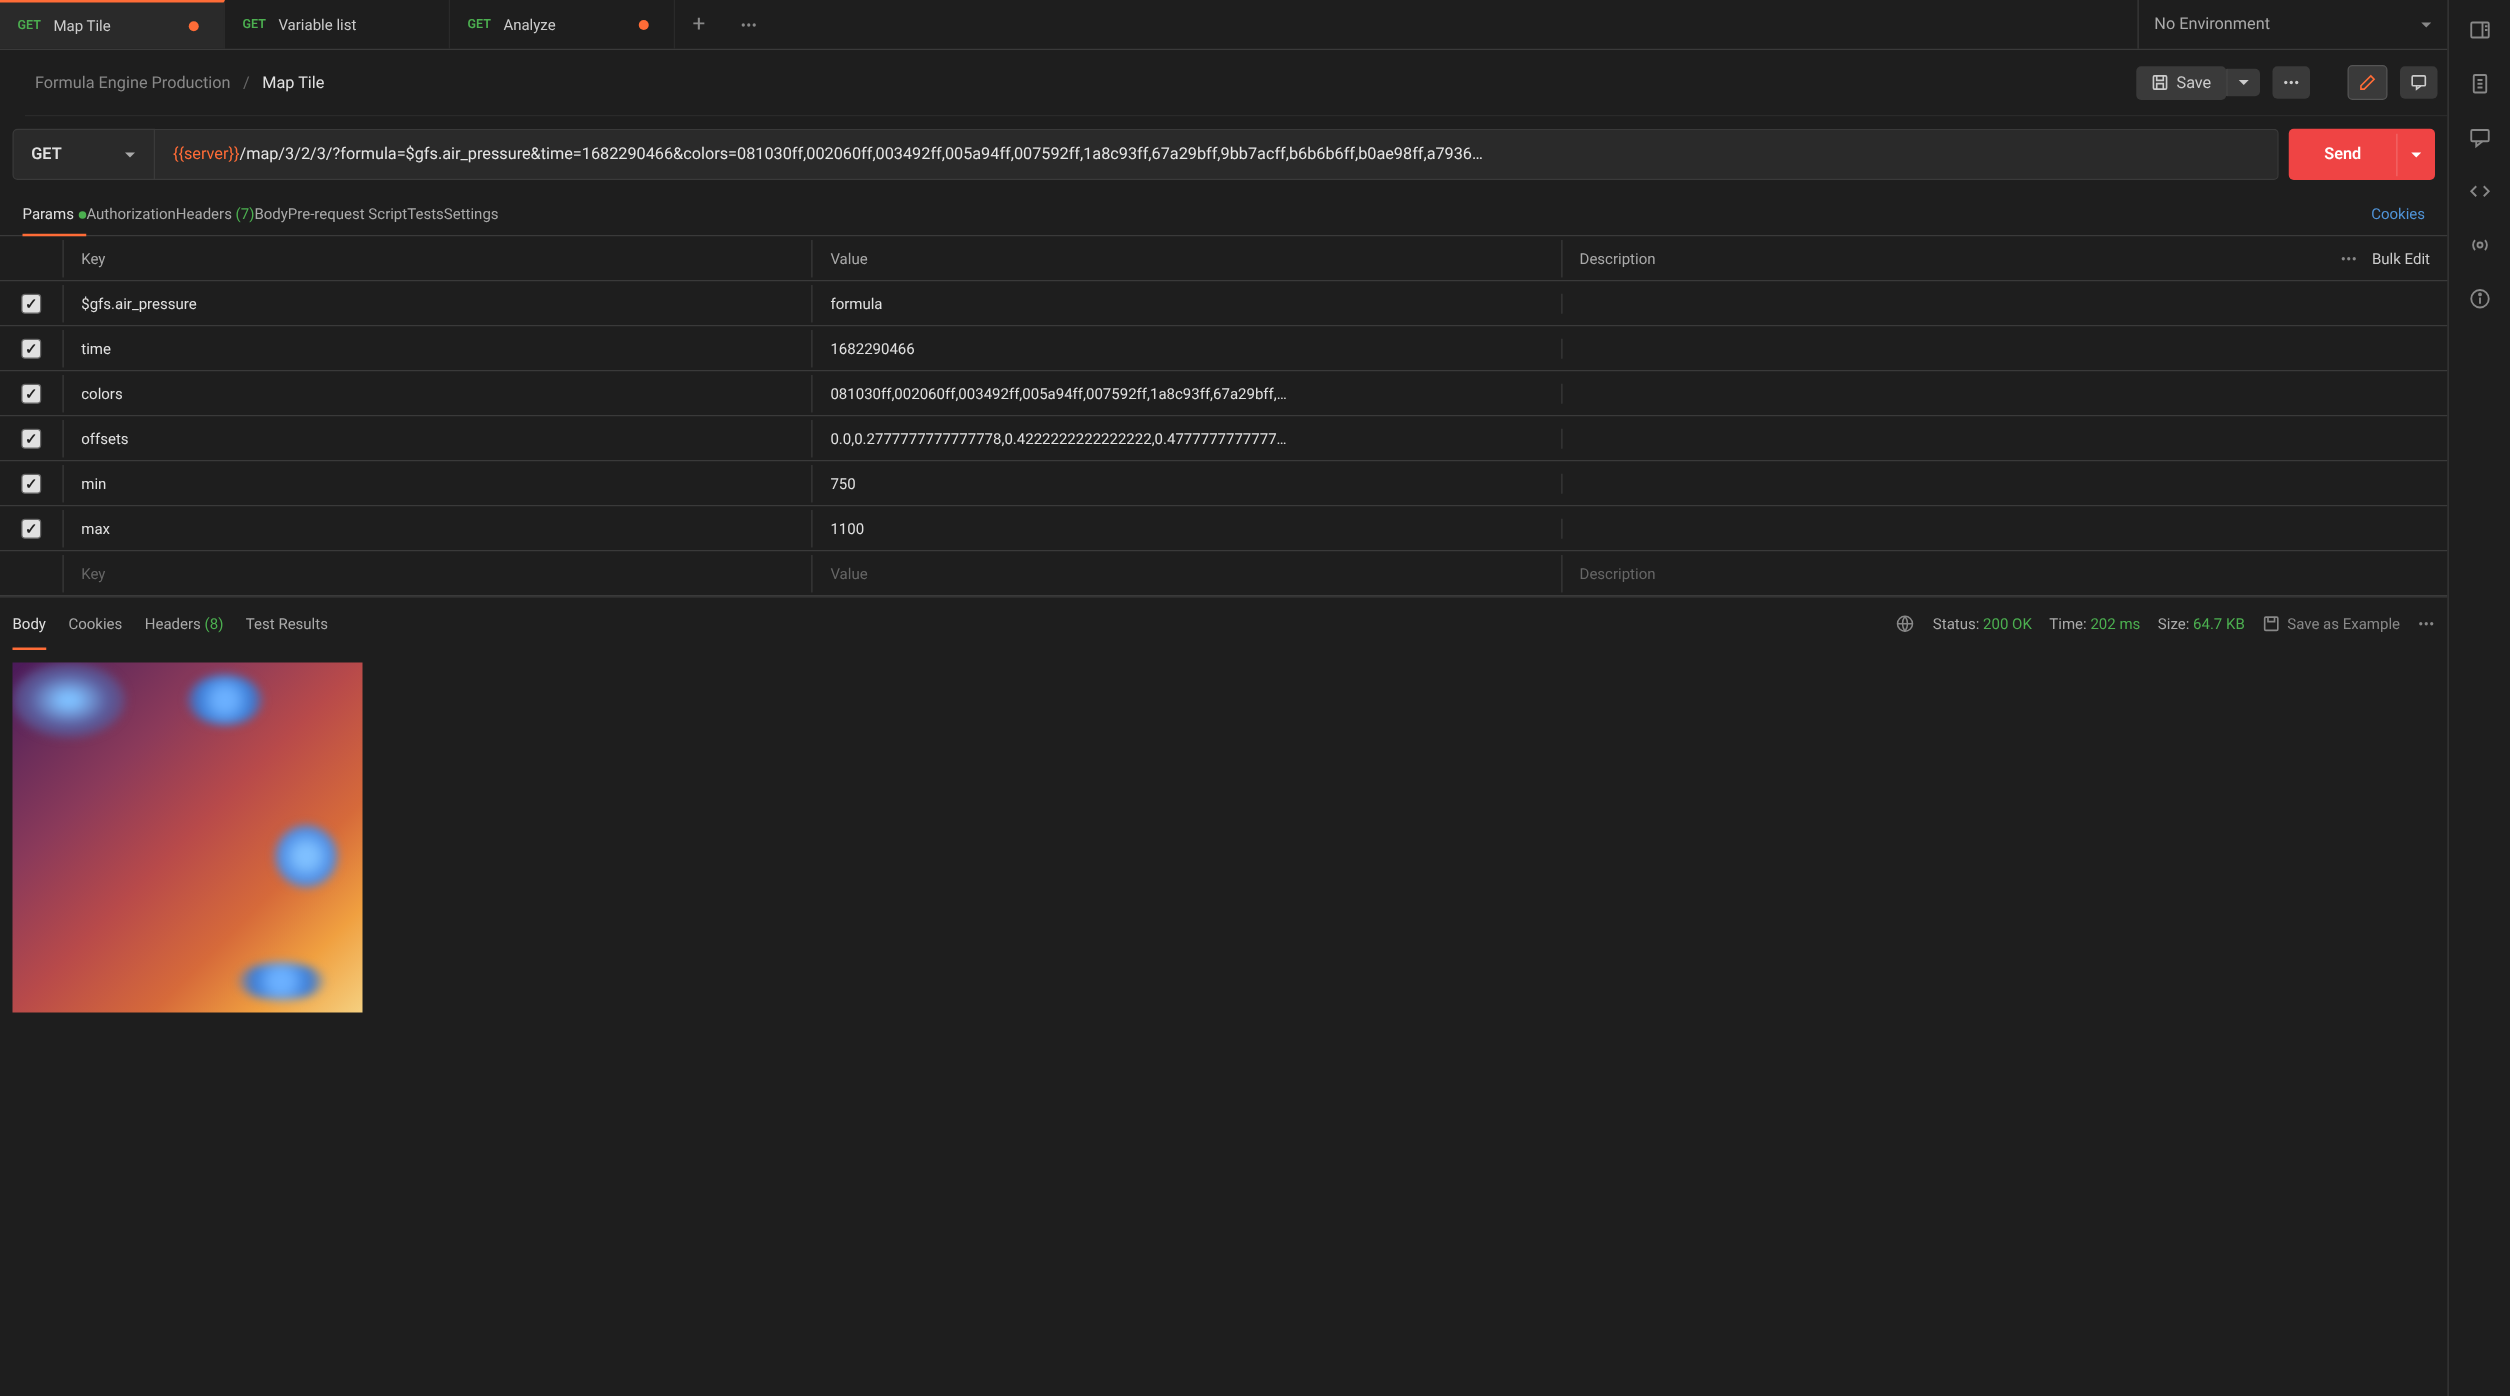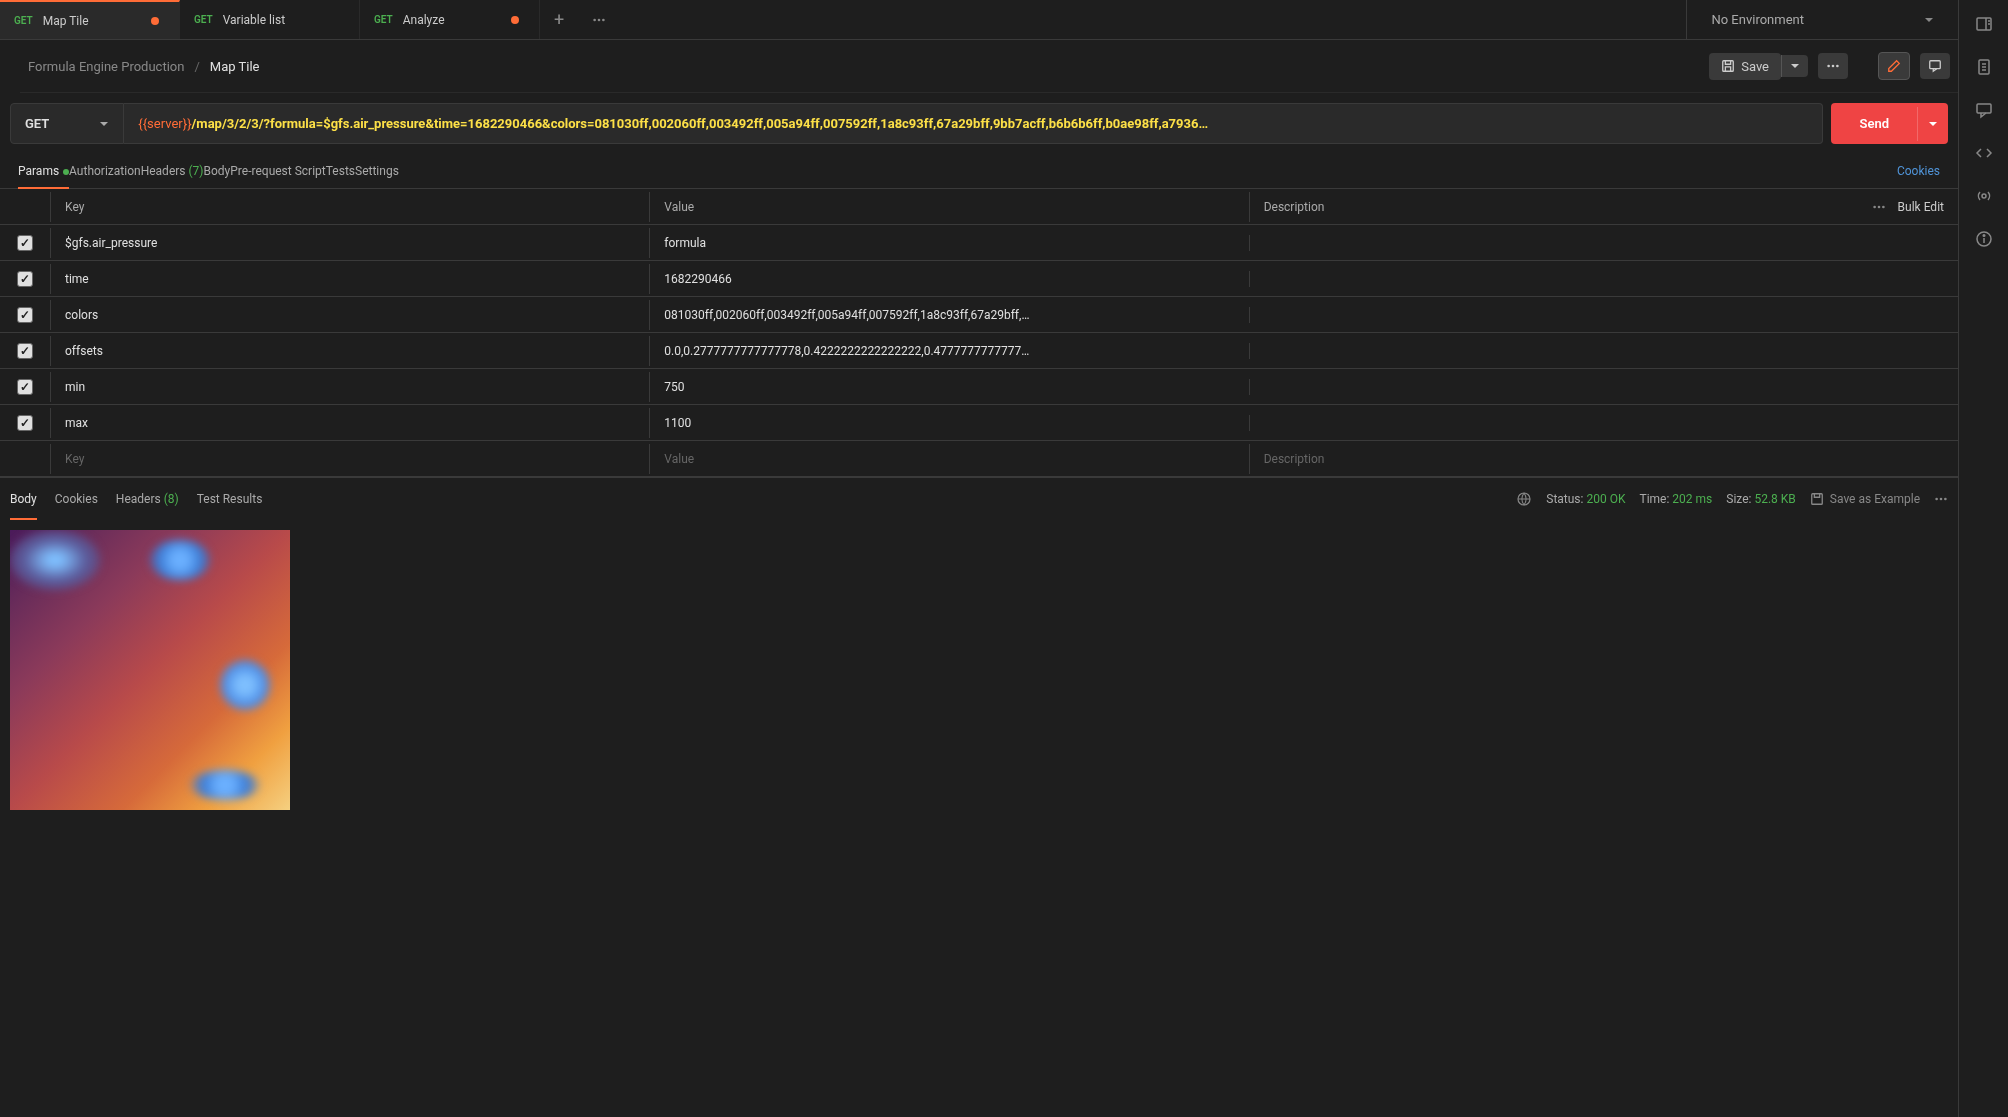--- a/index.html
+++ b/index.html
@@ -83,21 +83,21 @@
       cursor: pointer;
       font-size: 18px;
     }
     .tab-more {
       padding: 0 14px;
       color: #888;
       cursor: pointer;
     }
     .env-selector {
       margin-left: auto;
-      padding: 0 24px;
+      padding: 0 12px;
       display: flex;
       align-items: center;
       gap: 120px;
       color: #aaa;
       border-left: 1px solid #3a3a3a;
       height: 100%;
     }
     .breadcrumb-bar {
       display: flex;
       align-items: center;
@@ -170,22 +170,21 @@
       display: flex;
       align-items: center;
       min-width: 0;
       overflow: hidden;
       white-space: nowrap;
     }
     .url-var {
       color: #ff6c37;
     }
     .url-path {
-      color: #fde047;
-      font-weight: bold;
+      color: #e5e5e5;
     }
     .send-btn {
       display: flex;
       align-items: center;
       background: #ef4444;
       color: #fff;
       border-radius: 4px;
       font-weight: 600;
       cursor: pointer;
     }
@@ -574,21 +573,21 @@
           <span>Status:</span>
           <span class="val">200</span>
           <span class="val">OK</span>
         </span>
         <span>
           <span>Time:</span>
           <span class="val">202 ms</span>
         </span>
         <span>
           <span>Size:</span>
-          <span class="val">52.8 KB</span>
+          <span class="val">64.7 KB</span>
         </span>
         <span class="save-example">
           <svg width="14" height="14" viewBox="0 0 16 16" fill="none" stroke="currentColor" stroke-width="1.5">
               <rect x="2" y="2" width="12" height="12" rx="1"></rect>
               <path d="M5 2 v4 h6 v-4"></path>
             </svg>
           <span>Save as Example</span>
         </span>
         <span>
           <svg width="14" height="14" viewBox="0 0 16 16" fill="#888">

